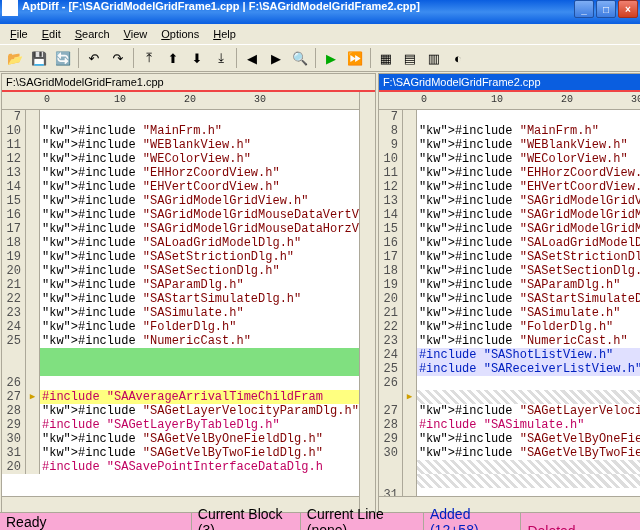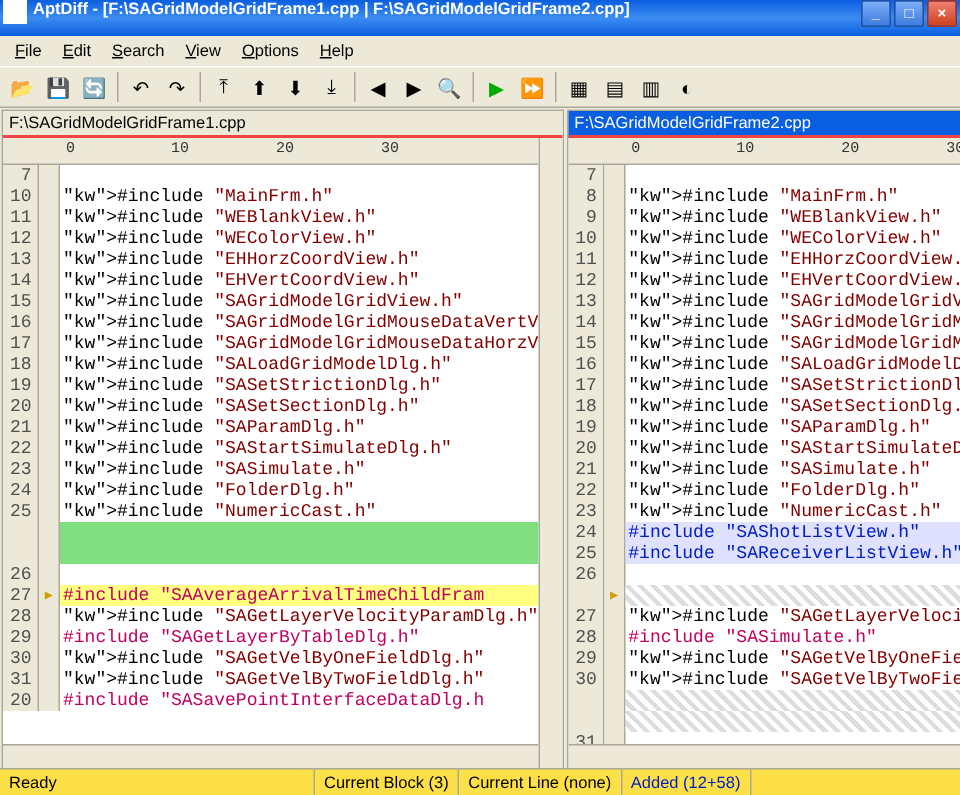--- a/index.html
+++ b/index.html
@@ -29,21 +29,21 @@
 .marker.diff { color: #d0a000; font-size: 9px; }
 .line-text { padding-left: 2px; flex: 1; overflow: hidden; }
 .line-text.changed-del { color: #c00060; }
 .line-text.added { background: #e0e0ff; color: #0020c0; }
 .line-text.highlight { background: #ffff80; }
 .line-text.green-bg { background: #80e080; }
 .line-text.hatch { background: repeating-linear-gradient(45deg, #fff, #fff 3px, #ddd 3px, #ddd 6px); }
 .str { color: #800000; }
 .scrollbar-v { width: 16px; background: #ece9d8; border-left: 1px solid #aca899; }
 .scrollbar-h { height: 16px; background: #ece9d8; border-top: 1px solid #aca899; }
-.statusbar { position: absolute; bottom: 0; left: 0; right: 0; height: 18px; background: #fde047; display: flex; align-items: center; font-size: 11px; border-top: 1px solid #aca899; }
+.statusbar { position: absolute; bottom: 0; left: 0; right: 0; height: 18px; background: #f9a8d4; display: flex; align-items: center; font-size: 14px; border-top: 1px solid #aca899; }
 .status-cell { padding: 0 6px; border-right: 1px solid #aca899; height: 100%; display: flex; align-items: center; }
 .status-cell.ready { width: 210px; }
 .status-cell.added { color: #0020c0; }
 .status-cell.deleted { color: #c00060; margin-top: 35px; }
 .pane-body { display: flex; flex: 1; overflow: hidden; }
 .pane-main { flex: 1; display: flex; flex-direction: column; overflow: hidden; }
 </style>
 </head>
 <body>
 

